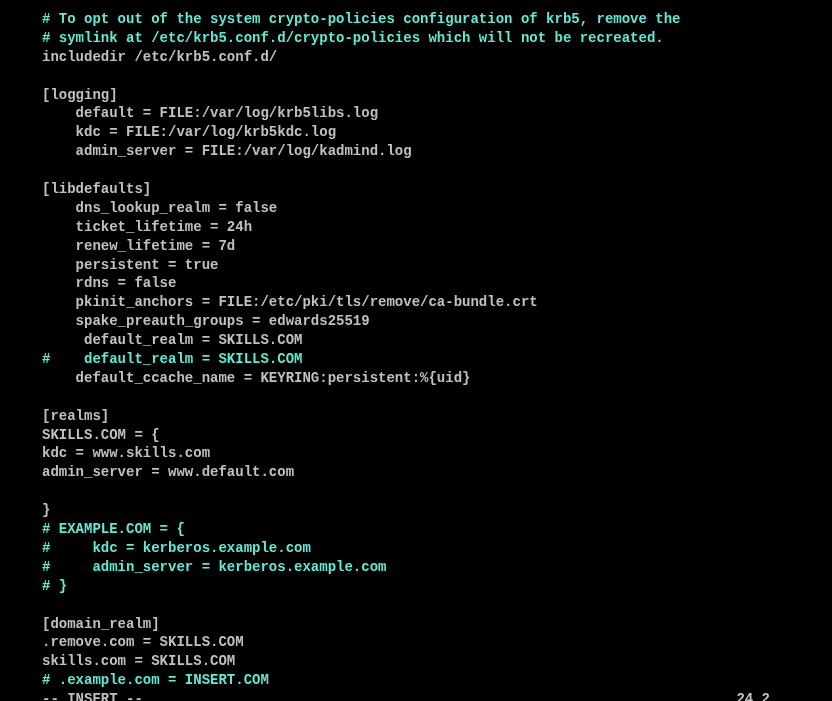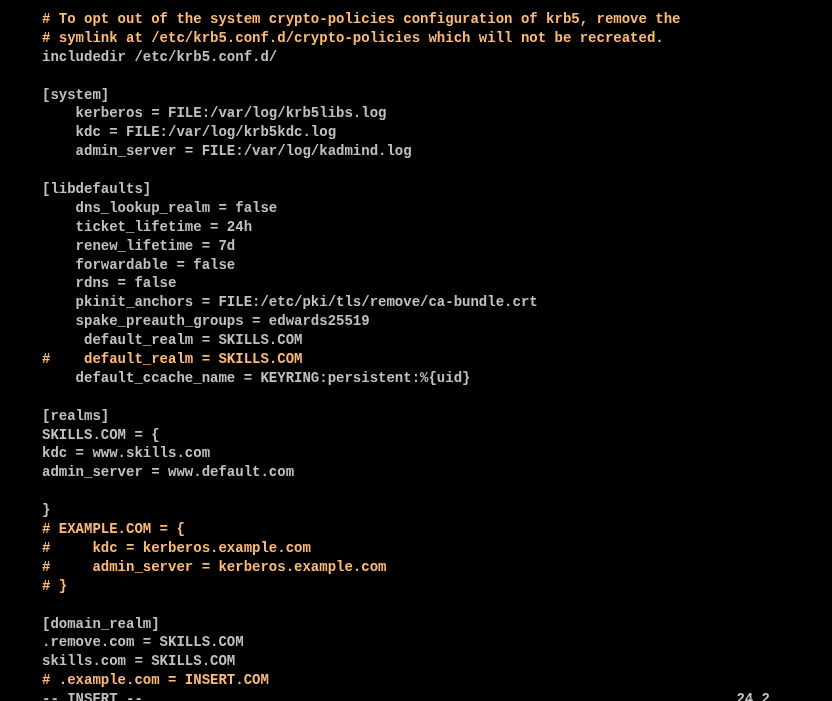--- a/index.html
+++ b/index.html
@@ -17,21 +17,21 @@
       padding: 10px 42px;
       overflow: hidden;
       font-weight: bold;
       color: #c0c0c0;
     }
     .line {
       white-space: pre;
       min-height: 1.35em;
     }
     .cyan-bold {
-      color: #fdba74;
+      color: #5eead4;
       font-weight: bold;
     }
     .gray {
       color: #c0c0c0;
     }
     .status-bar {
       display: flex;
       justify-content: space-between;
       width: 100%;
       color: #c0c0c0;
@@ -45,30 +45,30 @@
       padding-right: 20px;
     }
   </style>
 </head>
 <body>
 
 <div class="line cyan-bold"># To opt out of the system crypto-policies configuration of krb5, remove the</div>
 <div class="line cyan-bold"># symlink at /etc/krb5.conf.d/crypto-policies which will not be recreated.</div>
 <div class="line gray">includedir /etc/krb5.conf.d/</div>
 <div class="line gray"></div>
-<div class="line gray">[system]</div>
-<div class="line gray">    kerberos = FILE:/var/log/krb5libs.log</div>
+<div class="line gray">[logging]</div>
+<div class="line gray">    default = FILE:/var/log/krb5libs.log</div>
 <div class="line gray">    kdc = FILE:/var/log/krb5kdc.log</div>
 <div class="line gray">    admin_server = FILE:/var/log/kadmind.log</div>
 <div class="line gray"></div>
 <div class="line gray">[libdefaults]</div>
 <div class="line gray">    dns_lookup_realm = false</div>
 <div class="line gray">    ticket_lifetime = 24h</div>
 <div class="line gray">    renew_lifetime = 7d</div>
-<div class="line gray">    forwardable = false</div>
+<div class="line gray">    persistent = true</div>
 <div class="line gray">    rdns = false</div>
 <div class="line gray">    pkinit_anchors = FILE:/etc/pki/tls/remove/ca-bundle.crt</div>
 <div class="line gray">    spake_preauth_groups = edwards25519</div>
 <div class="line gray">     default_realm = SKILLS.COM</div>
 <div class="line cyan-bold">#    default_realm = SKILLS.COM</div>
 <div class="line gray">    default_ccache_name = KEYRING:persistent:%{uid}</div>
 <div class="line gray"></div>
 <div class="line gray">[realms]</div>
 <div class="line gray">SKILLS.COM = {</div>
 <div class="line gray">kdc = www.skills.com</div>

